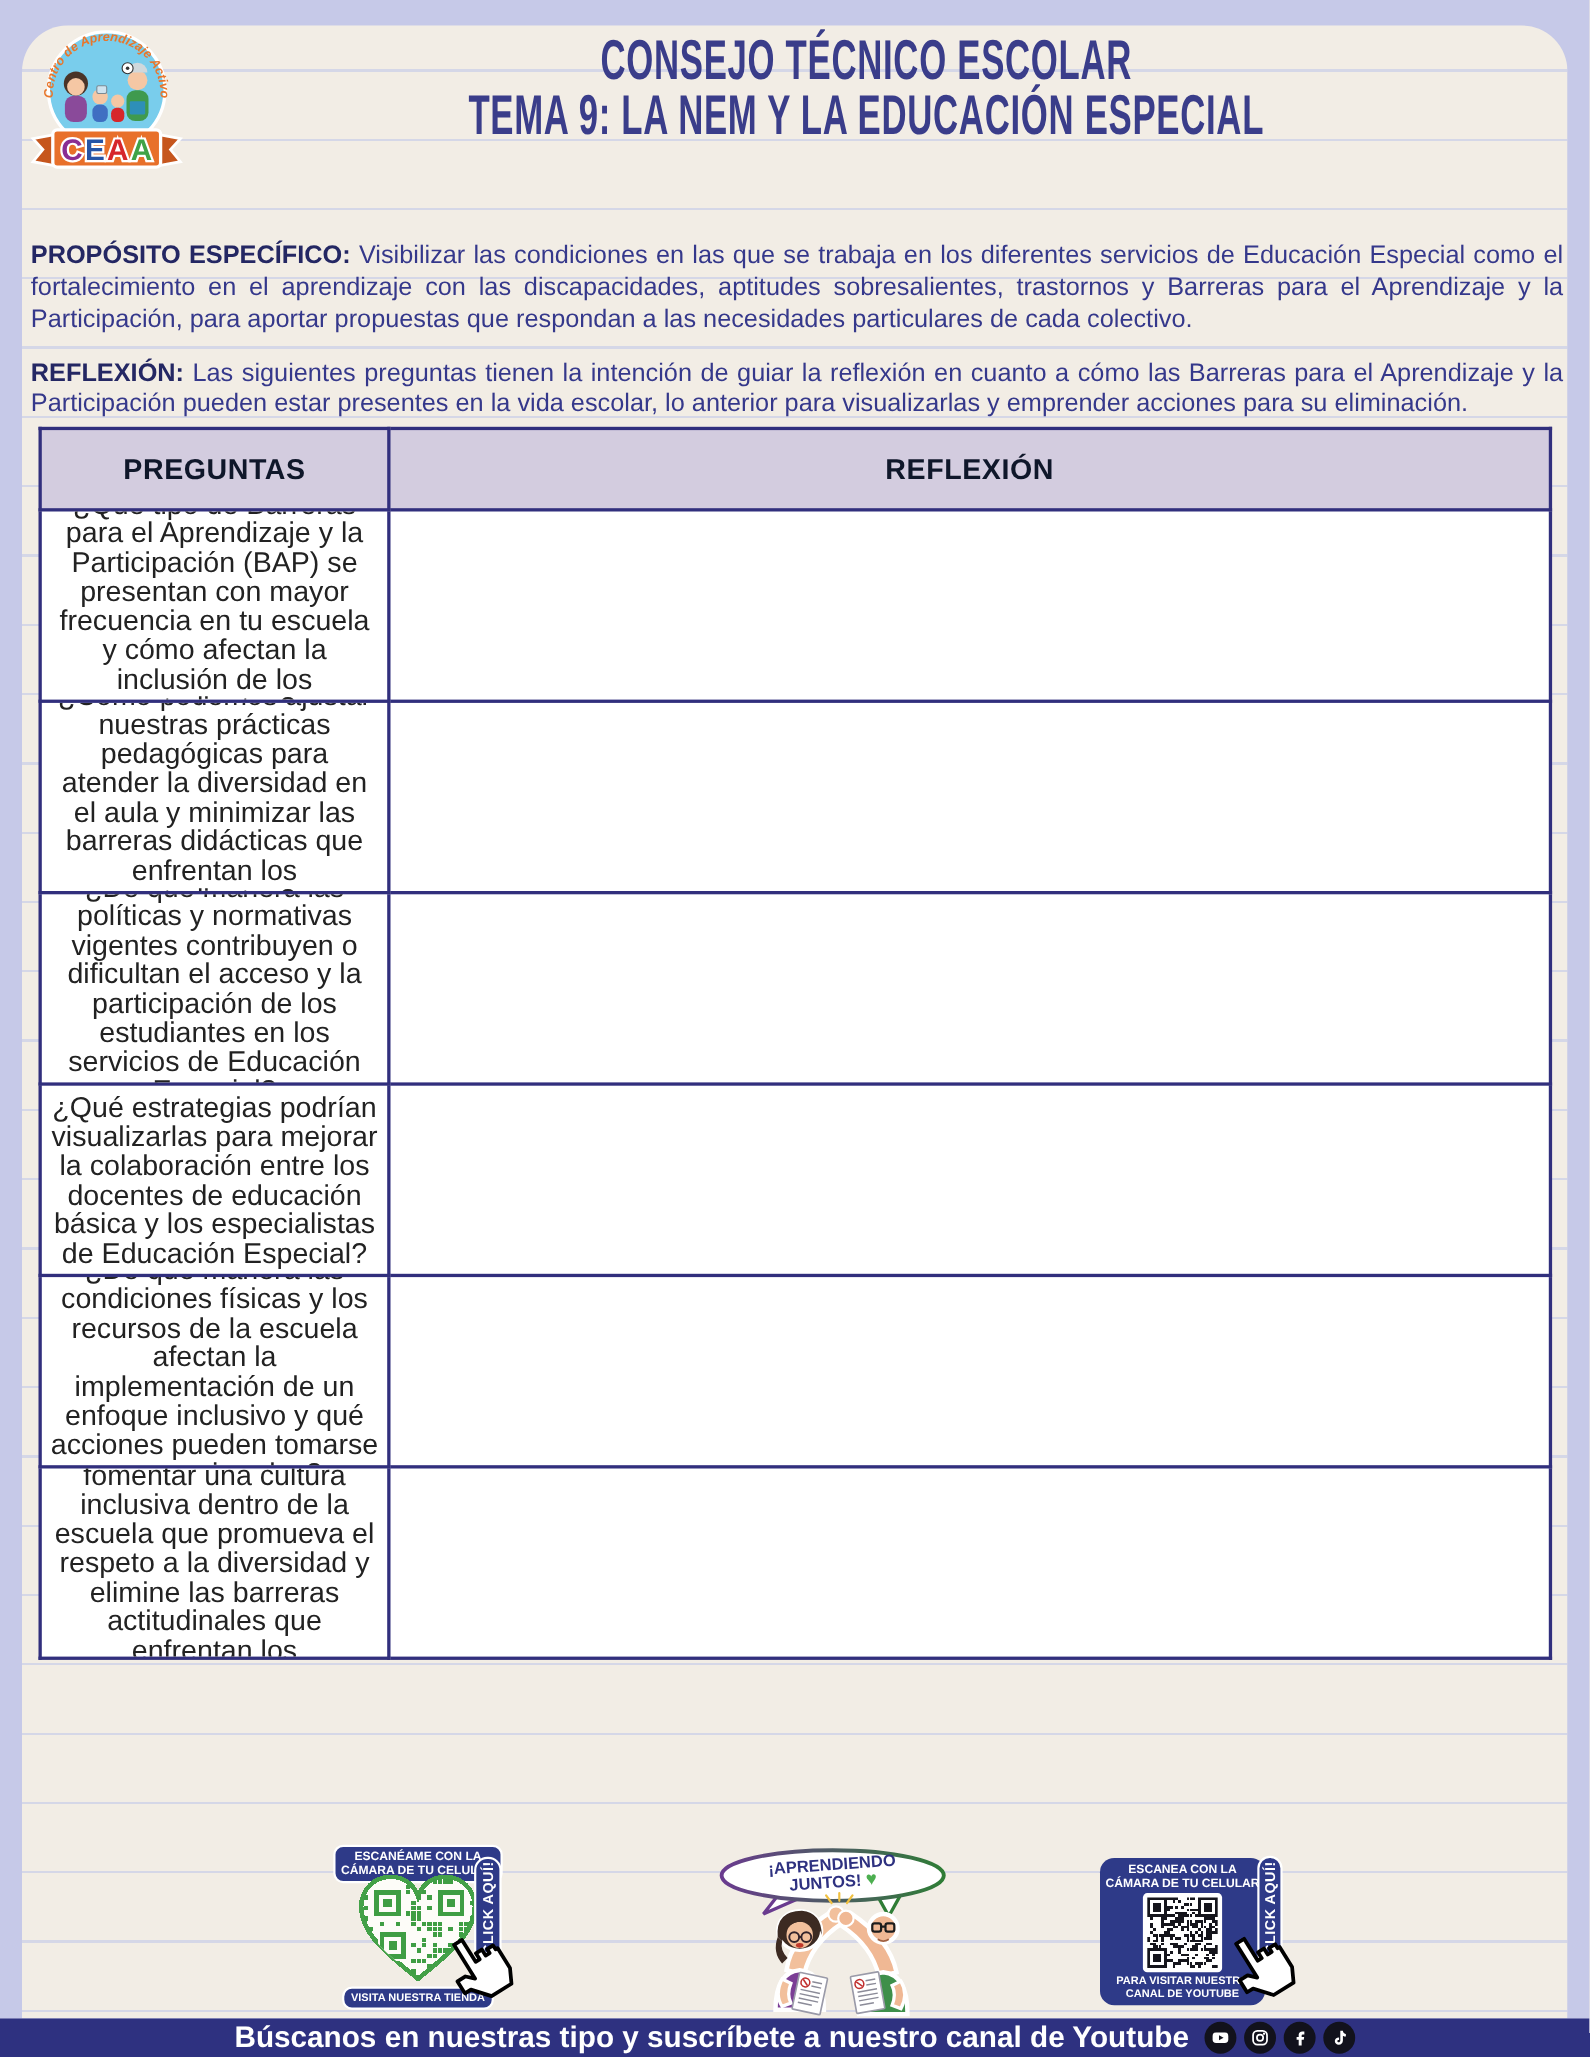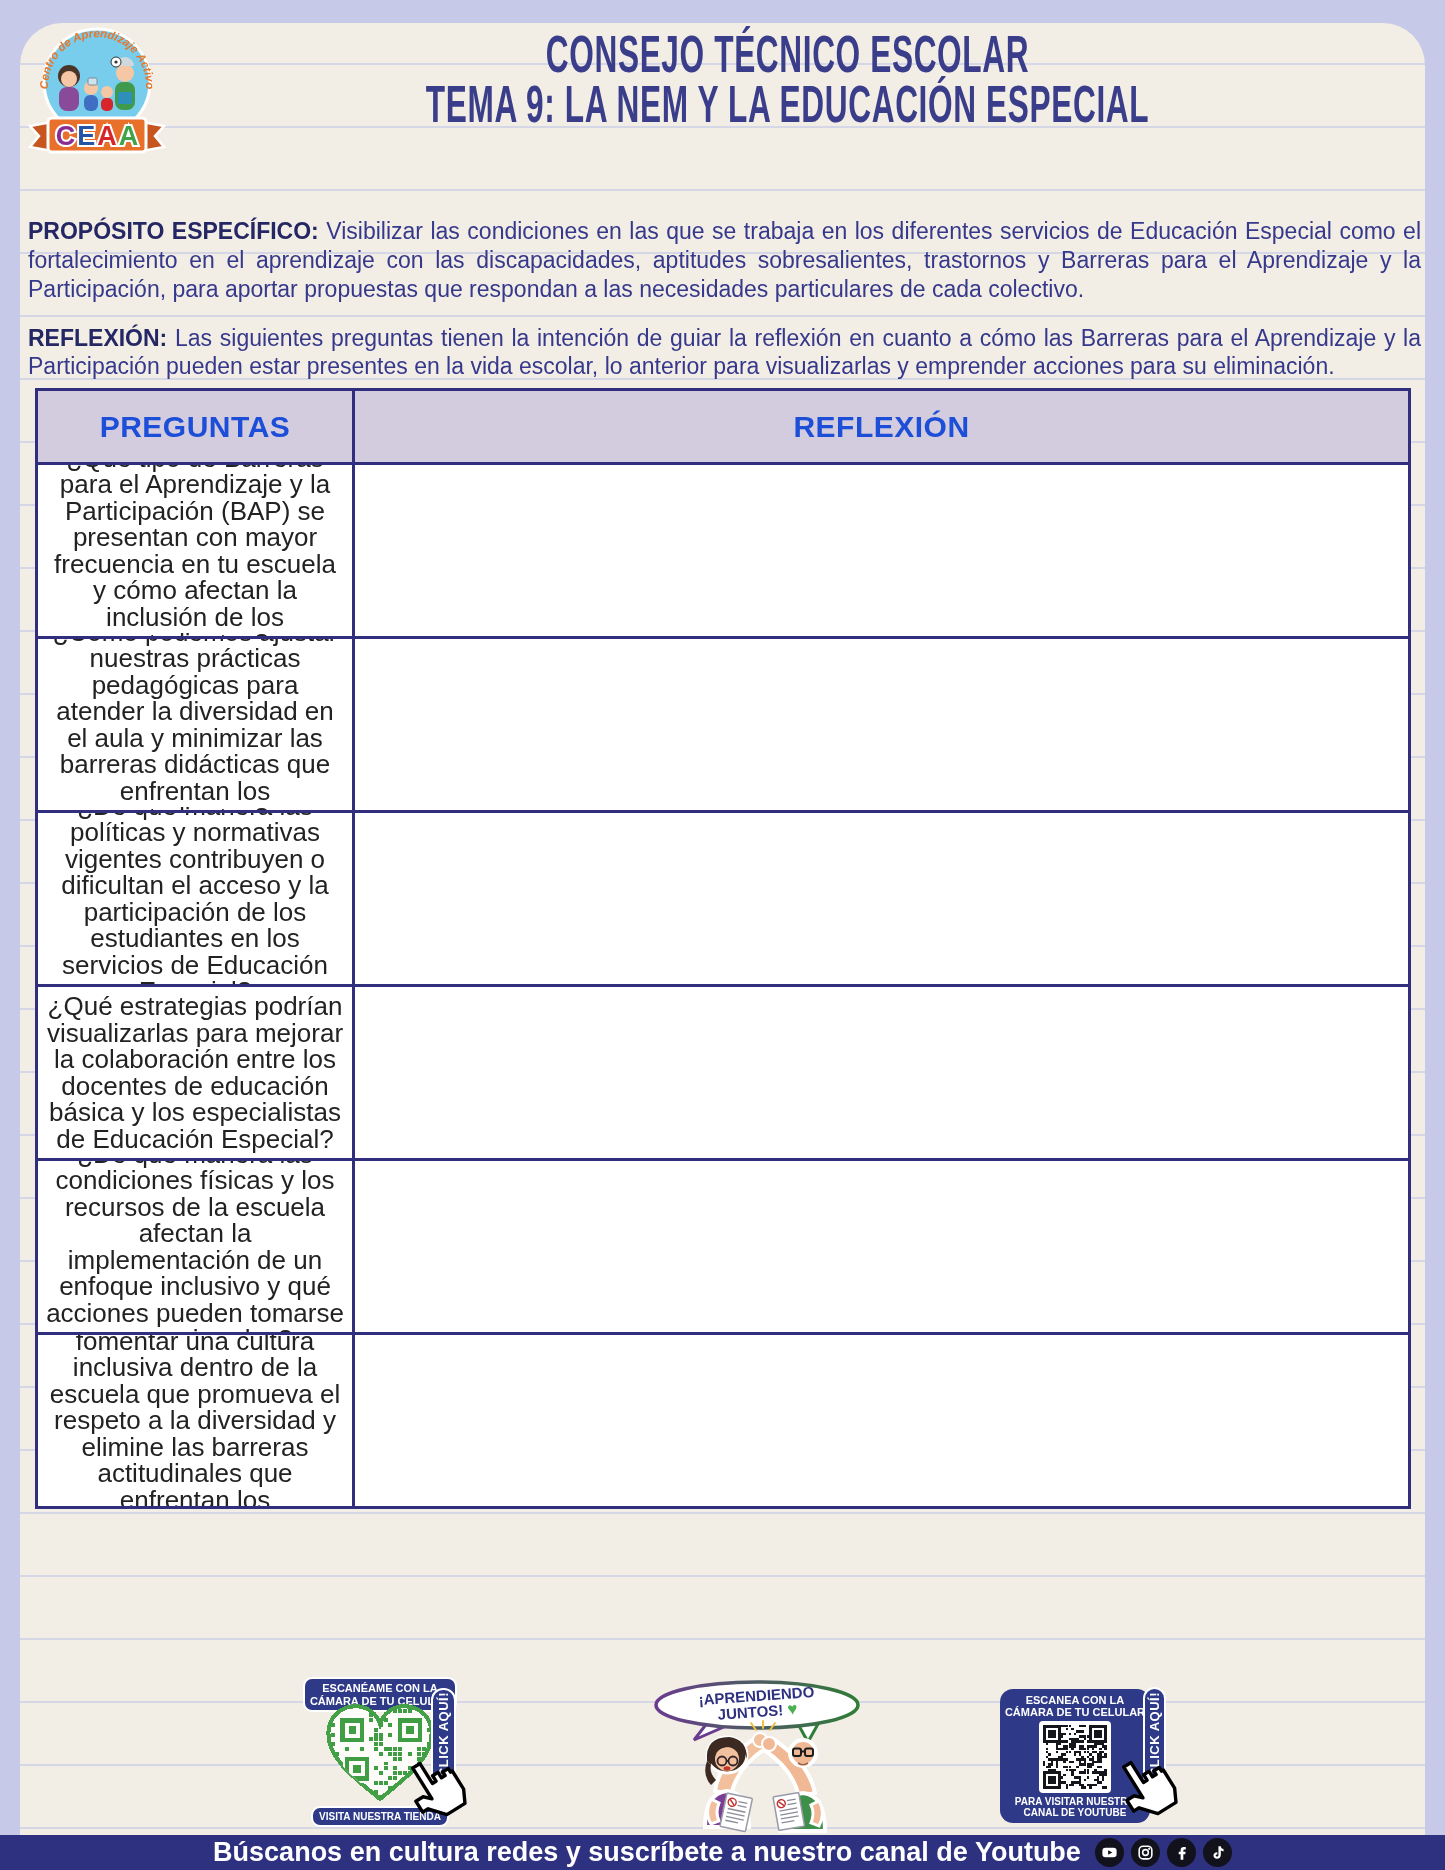--- a/index.html
+++ b/index.html
@@ -21,21 +21,21 @@
   .titles{position:absolute;left:170px;right:40px;top:30px;text-align:center;color:#3a3d8a;}
   .title-line{font-weight:700;font-size:51px;line-height:50px;white-space:nowrap;transform:scaleX(0.62);letter-spacing:1px;}
   
   .para{position:absolute;left:28px;right:24px;text-align:justify;font-size:23px;line-height:29px;color:#35388b;}
   .para b{color:#242763;}
   .para1{top:194px;}
   .para2{top:301px;line-height:28px;}
   
   table.qtable{position:absolute;left:35px;top:388px;width:1376px;border-collapse:collapse;table-layout:fixed;}
   .qtable th,.qtable td{border:3px solid #312f7d;background:#fff;padding:0;}
-  .qtable th{height:71px;background:#d3ccdf;font-size:30px;font-weight:700;color:#1d4ed8;letter-spacing:.5px;}
+  .qtable th{height:71px;background:#d3ccdf;font-size:26px;font-weight:700;color:#0f172a;letter-spacing:.5px;}
   .qtable td .cellbox{height:171px;display:flex;align-items:center;justify-content:center;overflow:hidden;padding:0 8px;}
   .qtable td.q .cellbox{font-size:26px;line-height:26.5px;color:#222;text-align:center;}
   
   .pill{background:#2e3a88;border:2px solid #fff;border-radius:9px;color:#fff;font-weight:700;
         text-align:center;box-sizing:border-box;}
   .store-scan{position:absolute;left:303px;top:1677px;width:154px;font-size:11px;line-height:12.5px;padding:3px 2px;}
   .store-visit{position:absolute;left:311px;top:1806px;width:138px;font-size:10px;line-height:11px;padding:3px 2px;}
   .store-heart{position:absolute;left:308px;top:1698px;width:144px;height:108px;}
   .vpill{background:#2e3a88;border:2px solid #fff;border-radius:12px;color:#fff;font-weight:700;font-size:13px;
          display:flex;align-items:center;justify-content:center;writing-mode:vertical-rl;transform:rotate(180deg);
@@ -622,21 +622,21 @@
       </svg>
   </div>
   <div class="yt-visit">PARA VISITAR NUESTRO CANAL DE YOUTUBE</div>
 </div>
 <div class="vpill yt-click">¡CLICK AQUÍ!</div>
 <svg class="hand yt-hand">
     <use href="#handsym" width="58" height="64"></use>
   </svg>
 
 <div class="bottom-bar">
-  <span class="bottom-text">Búscanos en cultura redes y suscríbete a nuestro canal de Youtube</span>
+  <span class="bottom-text">Búscanos en nuestras tipo y suscríbete a nuestro canal de Youtube</span>
   <span class="socials">
     <span class="icon-circle">
       <svg viewBox="0 0 24 24" width="19" height="19">
         <rect x="3" y="6" width="18" height="12" rx="4" fill="#ffffff"></rect>
         <path d="M10.3 9.1 L15.6 12 L10.3 14.9 Z" fill="#12121c"></path>
       </svg>
     </span>
     <span class="icon-circle">
       <svg viewBox="0 0 24 24" width="19" height="19">
         <rect x="4" y="4" width="16" height="16" rx="5" fill="none" stroke="#ffffff" stroke-width="2"></rect>

